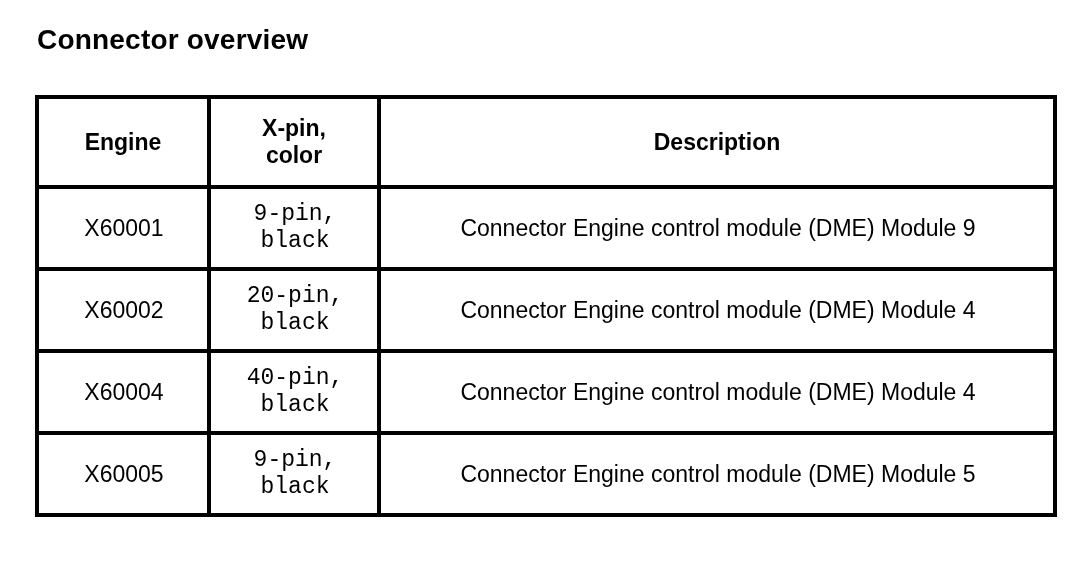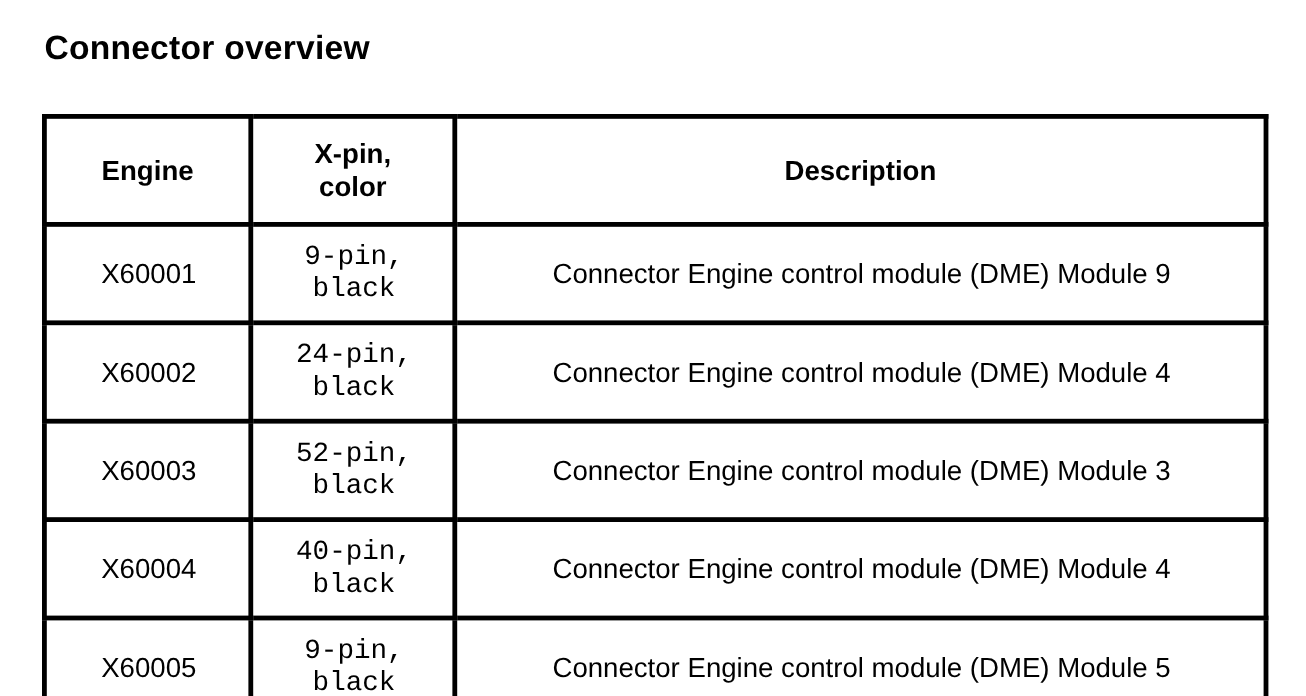--- a/index.html
+++ b/index.html
@@ -89,31 +89,25 @@
     </thead>
     <tbody>
     <tr>
       <td class="cell-number">X60001</td>
       <td class="cell-pin-color">9-pin, black</td>
       <td class="cell-description">Connector Engine control module (DME) Module 9</td>
     </tr>
 
     <tr>
       <td class="cell-number">X60002</td>
-      <td class="cell-pin-color">24-pin,
+      <td class="cell-pin-color">20-pin,
 black</td>
       <td class="cell-description">Connector Engine control module (DME) Module 4</td>
     </tr>
 
-    <tr>
-      <td class="cell-number">X60003</td>
-      <td class="cell-pin-color">52-pin,
-black</td>
-      <td class="cell-description">Connector Engine control module (DME) Module 3</td>
-    </tr>
 
     <tr>
       <td class="cell-number">X60004</td>
       <td class="cell-pin-color">40-pin,
 black</td>
       <td class="cell-description">Connector Engine control module (DME) Module 4</td>
     </tr>
 
     <tr>
       <td class="cell-number">X60005</td>

